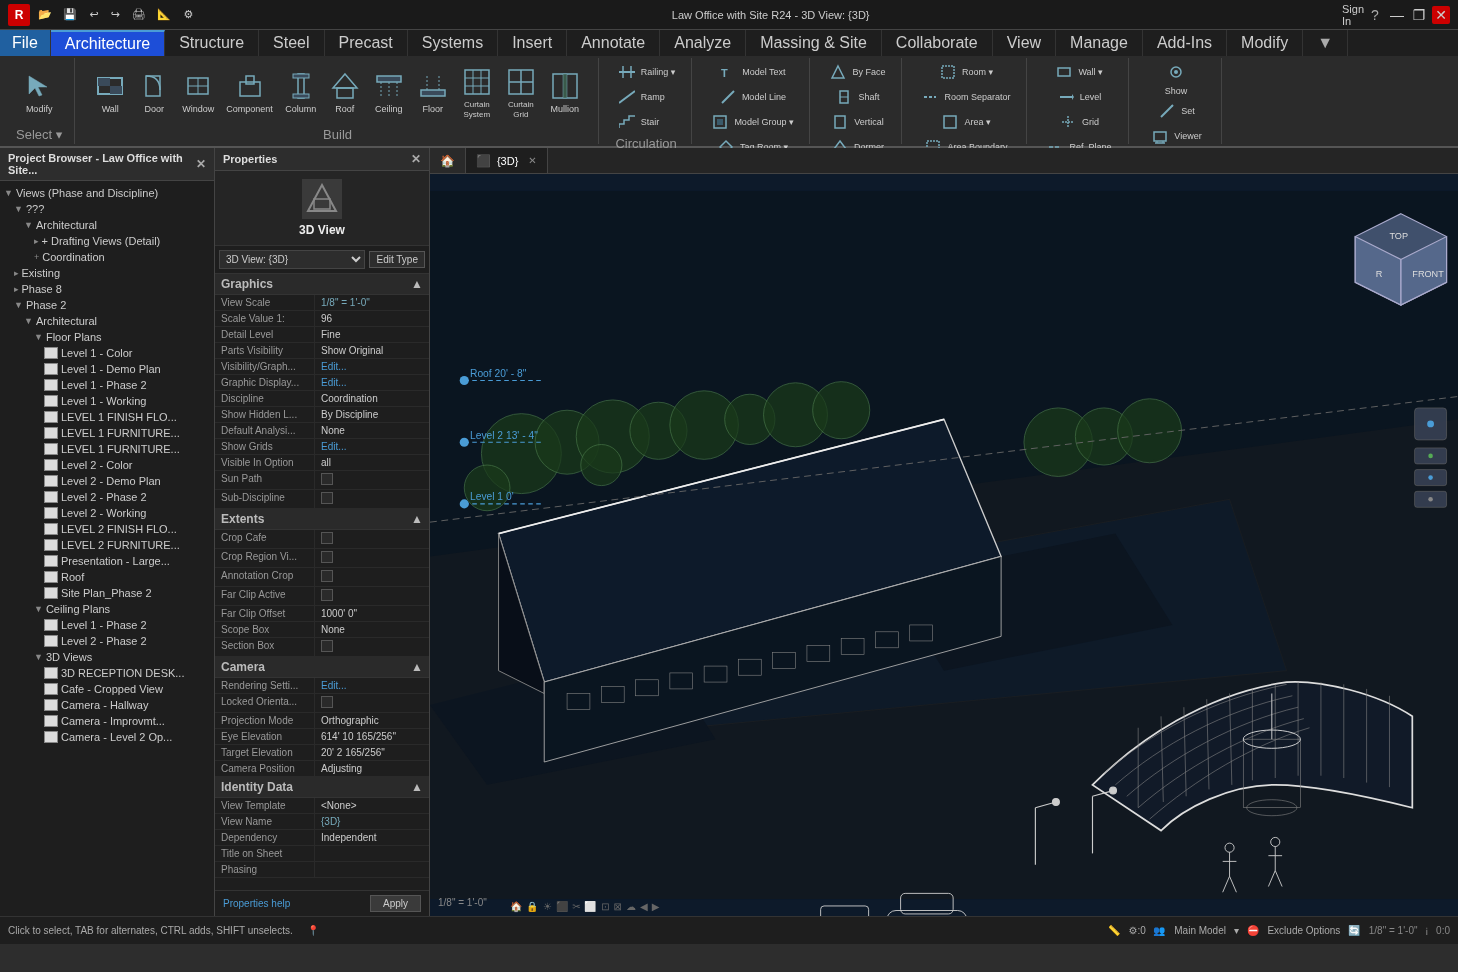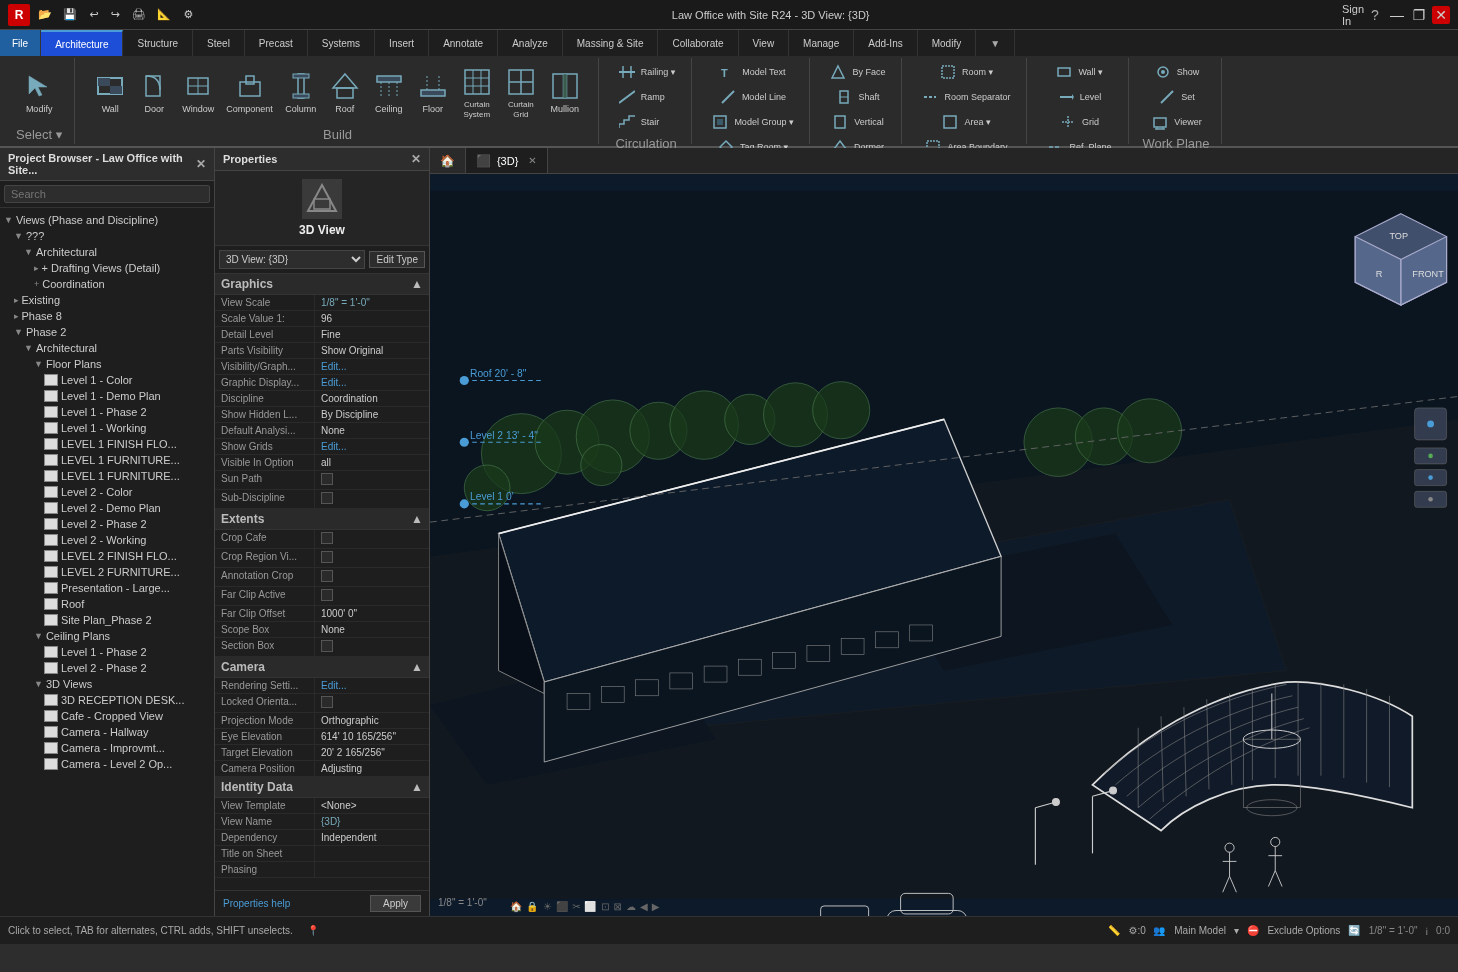--- a/index.html
+++ b/index.html
@@ -29,21 +29,21 @@
     }
     #ribbon-tabs {
       display: flex;
       background: #1e1e1e;
       height: 26px;
     }
     .ribbon-tab {
       padding: 4px 14px;
       color: #ccc;
       cursor: pointer;
-      font-size: 10px;
+      font-size: 16px;
       border-right: 1px solid #333;
       display: flex;
       align-items: center;
     }
     .ribbon-tab.active { background: #1d4ed8; color: white; border-top: 2px solid #4a9cd6; }
     .file-tab { background: #2060a0; color: white; padding: 4px 12px; }
 
     #ribbon-content {
       display: flex;
       height: 90px;
@@ -680,21 +680,21 @@
               </svg>
             </div>
           <div class="label">Ref. Plane</div>
         </div>
       </div>
       <div class="ribbon-group-label">Datum</div>
     </div>
 
     <div class="ribbon-group">
       <div class="ribbon-group-items" style="flex-direction:column;gap:1px;justify-content:center;">
-        <div class="ribbon-btn-small" style="flex-direction:row;gap:4px;">
+        <div class="ribbon-btn-small" style="flex-direction:column;gap:4px;">
           <div class="icon">
               <svg width="16" height="16">
                 <circle cx="8" cy="8" r="5" fill="none" stroke="#7ab" stroke-width="1.5"></circle>
                 <circle cx="8" cy="8" r="2" fill="#7ab"></circle>
               </svg>
             </div>
           <div class="label">Show</div>
         </div>
         <div class="ribbon-btn-small" style="flex-direction:row;gap:4px;">
           <div class="icon">
@@ -721,23 +721,20 @@
     </div>
   </div>
 </div>
 
 <div id="main-layout" style="height:calc(972px - 30px - 26px - 120px - 28px); display:flex;">
 
   <div id="project-browser">
     <div class="panel-header">
       <span>Project Browser - Law Office with Site...</span>
       <span class="panel-close">✕</span>
-    </div>
-    <div class="search-box">
-      <input type="text" placeholder="Search" style="">
     </div>
     <div class="tree-view">
 
       <div class="tree-item">
         <div class="tree-label indent-0">
             <span class="tree-icon">▼</span>
             <span>Views (Phase and Discipline)</span>
           </div>
       </div>
       <div class="tree-item">

